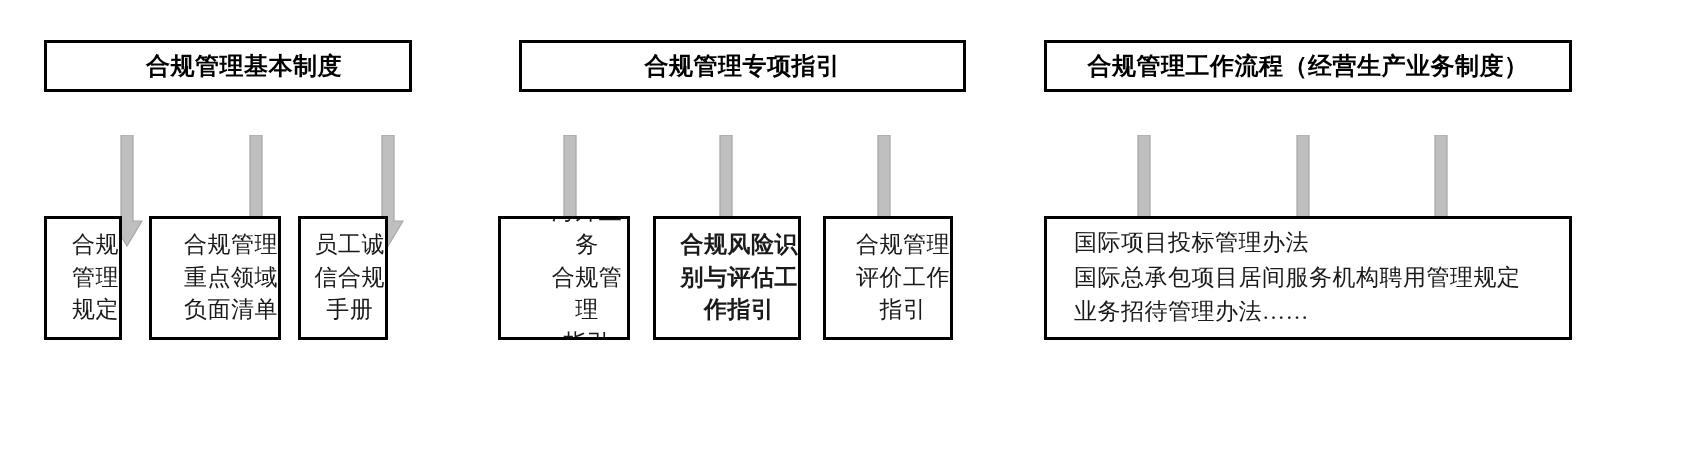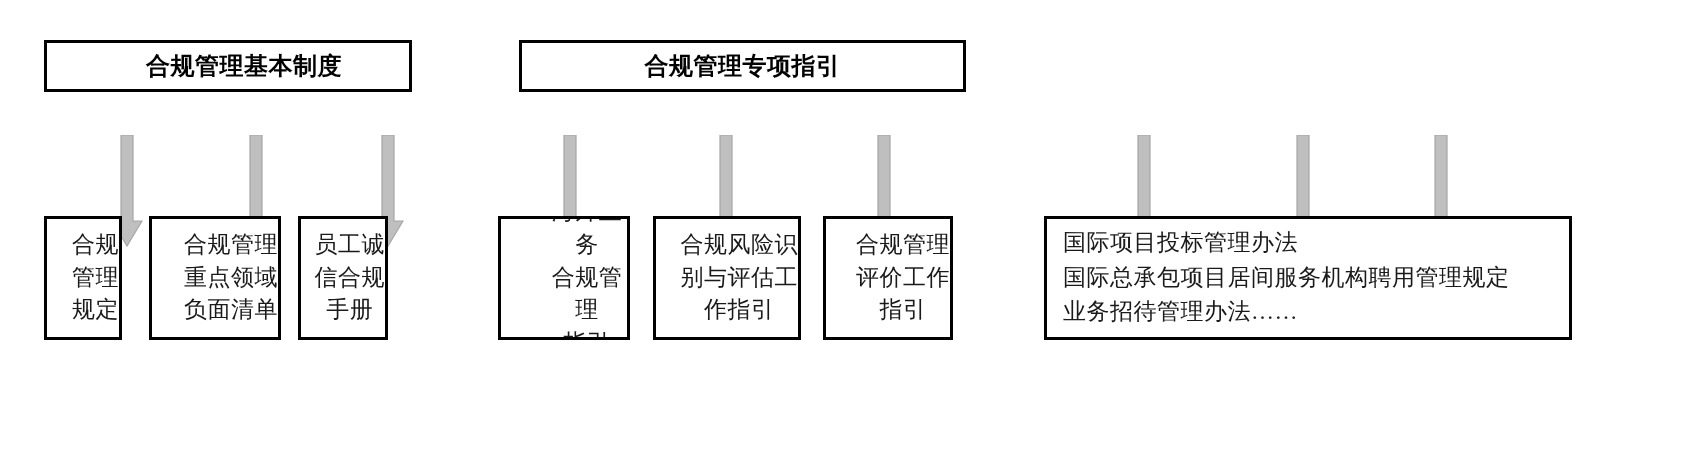--- a/index.html
+++ b/index.html
@@ -61,21 +61,21 @@
     font-size: 23px;
     color: #1a1a1a;
     line-height: 1.42;
     text-align: center;
     white-space: pre-line;
     letter-spacing: 0.5px;
   }
   .child-box.wide .child-label {
     text-align: left;
     width: 100%;
-    padding-left: 16px;
+    padding-left: 27px;
     box-sizing: border-box;
     line-height: 1.5;
   }
 
   
   .arrow {
     position: absolute;
   }
   .arrow svg {
     display: block;
@@ -145,34 +145,37 @@
       <svg width="32" height="112" viewBox="0 0 32 112">
         <polygon points="10,0 22,0 22,86 31,86 16,111 1,86 10,86" fill="#bfbfbf" stroke="#a6a6a6" stroke-width="1.2"></polygon>
       </svg>
     </div>
 
     <div class="child-box" style="left:-7px; top:176px; width:132px; height:124px;padding-left:46px;">
       <span class="child-label">海外业务
 合规管理
 指引</span>
     </div>
-    <div class="child-box" style="left:148px; top:176px; width:148px; height:124px;">
+    <div class="child-box" style="left:148px; top:176px; width:148px; height:124px;font-weight:bold;">
       <span class="child-label">合规风险识
 别与评估工
 作指引</span>
     </div>
     <div class="child-box" style="left:318px; top:176px; width:130px; height:124px;">
       <span class="child-label">合规管理
 评价工作
 指引</span>
     </div>
   </div>
 
   <div class="group" style="left:1044px; top:40px; width:528px; height:300px;">
 
+    <div class="header-box" style="left:0px; top:0px; width:528px; height:52px;">
+      <span class="header-label">合规管理工作流程（经营生产业务制度）</span>
+    </div>
 
     <div class="arrow" style="left:84px; top:95px;">
       <svg width="32" height="112" viewBox="0 0 32 112">
         <polygon points="10,0 22,0 22,86 31,86 16,111 1,86 10,86" fill="#bfbfbf" stroke="#a6a6a6" stroke-width="1.2"></polygon>
       </svg>
     </div>
     <div class="arrow" style="left:243px; top:95px;">
       <svg width="32" height="112" viewBox="0 0 32 112">
         <polygon points="10,0 22,0 22,86 31,86 16,111 1,86 10,86" fill="#bfbfbf" stroke="#a6a6a6" stroke-width="1.2"></polygon>
       </svg>

